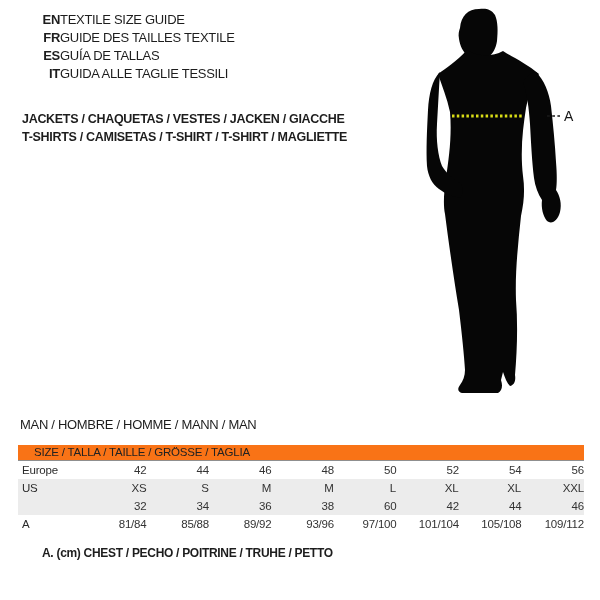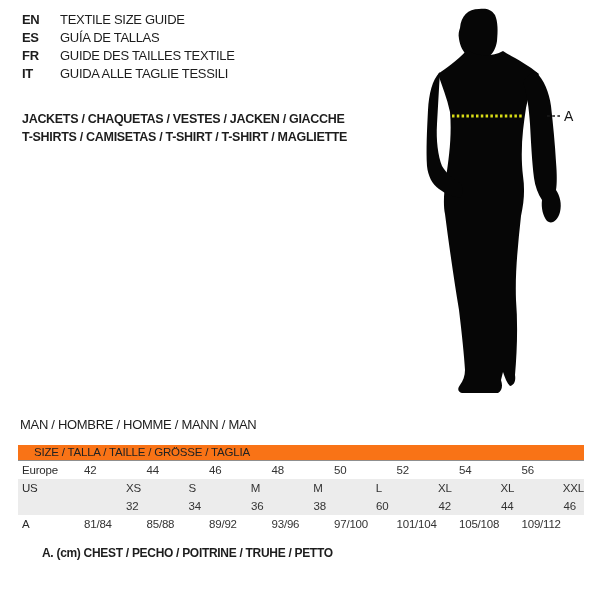--- a/index.html
+++ b/index.html
@@ -1,61 +1,61 @@
 <!DOCTYPE html>
 <html><head>
 <meta charset="utf-8">
 <style>
   html,body{margin:0;padding:0;background:#fff;}
   .canvas{
     position:relative;width:600px;height:600px;background:#ffffff;overflow:hidden;
     font-family:"Liberation Sans", sans-serif;color:#1d1d1d;
   }
   
-  .lang-list{position:absolute;left:22px;top:11px;margin:0;padding:0;list-style:none;}
+  .lang-list{position:absolute;left:22px;top:11px;margin:0;padding:0;list-style:none;text-align:right;}
   .lang-list li{display:flex;height:18px;line-height:18px;font-size:13px;letter-spacing:-0.3px;}
   .lang-list .code{width:38px;font-weight:bold;}
   .lang-list .name{white-space:nowrap;}
   
   .categories{position:absolute;left:22px;top:110px;font-size:12.5px;font-weight:bold;
     line-height:18px;letter-spacing:-0.3px;white-space:nowrap;}
   
   .figure{position:absolute;left:380px;top:0;width:220px;height:420px;}
   
   .section-title{position:absolute;left:20px;top:417px;font-size:13px;font-weight:normal;
     letter-spacing:-0.3px;white-space:nowrap;}
   
   .size-table{position:absolute;left:18px;top:445px;width:566px;font-size:11.5px;letter-spacing:-0.2px;}
   .thead{height:15px;line-height:15px;background:#f97316;border-bottom:1px solid #8f8f8f;
     padding-left:16px;color:#222;}
   .trow{display:flex;height:18px;line-height:18px;color:#333;}
   .trow.shaded{background:#ececec;gap:42px;}
   .tlabel{width:62px;padding-left:4px;color:#2b2b2b;}
-  .tcell{flex:1;text-align:left;}
+  .tcell{flex:1;text-align:right;}
   
   .footnote{position:absolute;left:20px;top:546px;font-size:12px;font-weight:bold;
     letter-spacing:-0.3px;white-space:nowrap;margin-left:22px;}
 </style>
 </head>
 <body>
 
 <div class="canvas">
 
   <ul class="lang-list">
     <li>
       <span class="code">EN</span>
       <span class="name">TEXTILE SIZE GUIDE</span>
     </li>
     <li>
+      <span class="code">FR</span>
+      <span class="name">GUIDE DES TAILLES TEXTILE</span>
+    </li>
+    <li>
       <span class="code">ES</span>
       <span class="name">GUÍA DE TALLAS</span>
-    </li>
-    <li>
-      <span class="code">FR</span>
-      <span class="name">GUIDE DES TAILLES TEXTILE</span>
     </li>
     <li>
       <span class="code">IT</span>
       <span class="name">GUIDA ALLE TAGLIE TESSILI</span>
     </li>
   </ul>
 
   <div class="categories">
     <div>JACKETS / CHAQUETAS / VESTES / JACKEN / GIACCHE</div>
     <div>T-SHIRTS / CAMISETAS / T-SHIRT / T-SHIRT / MAGLIETTE</div>

